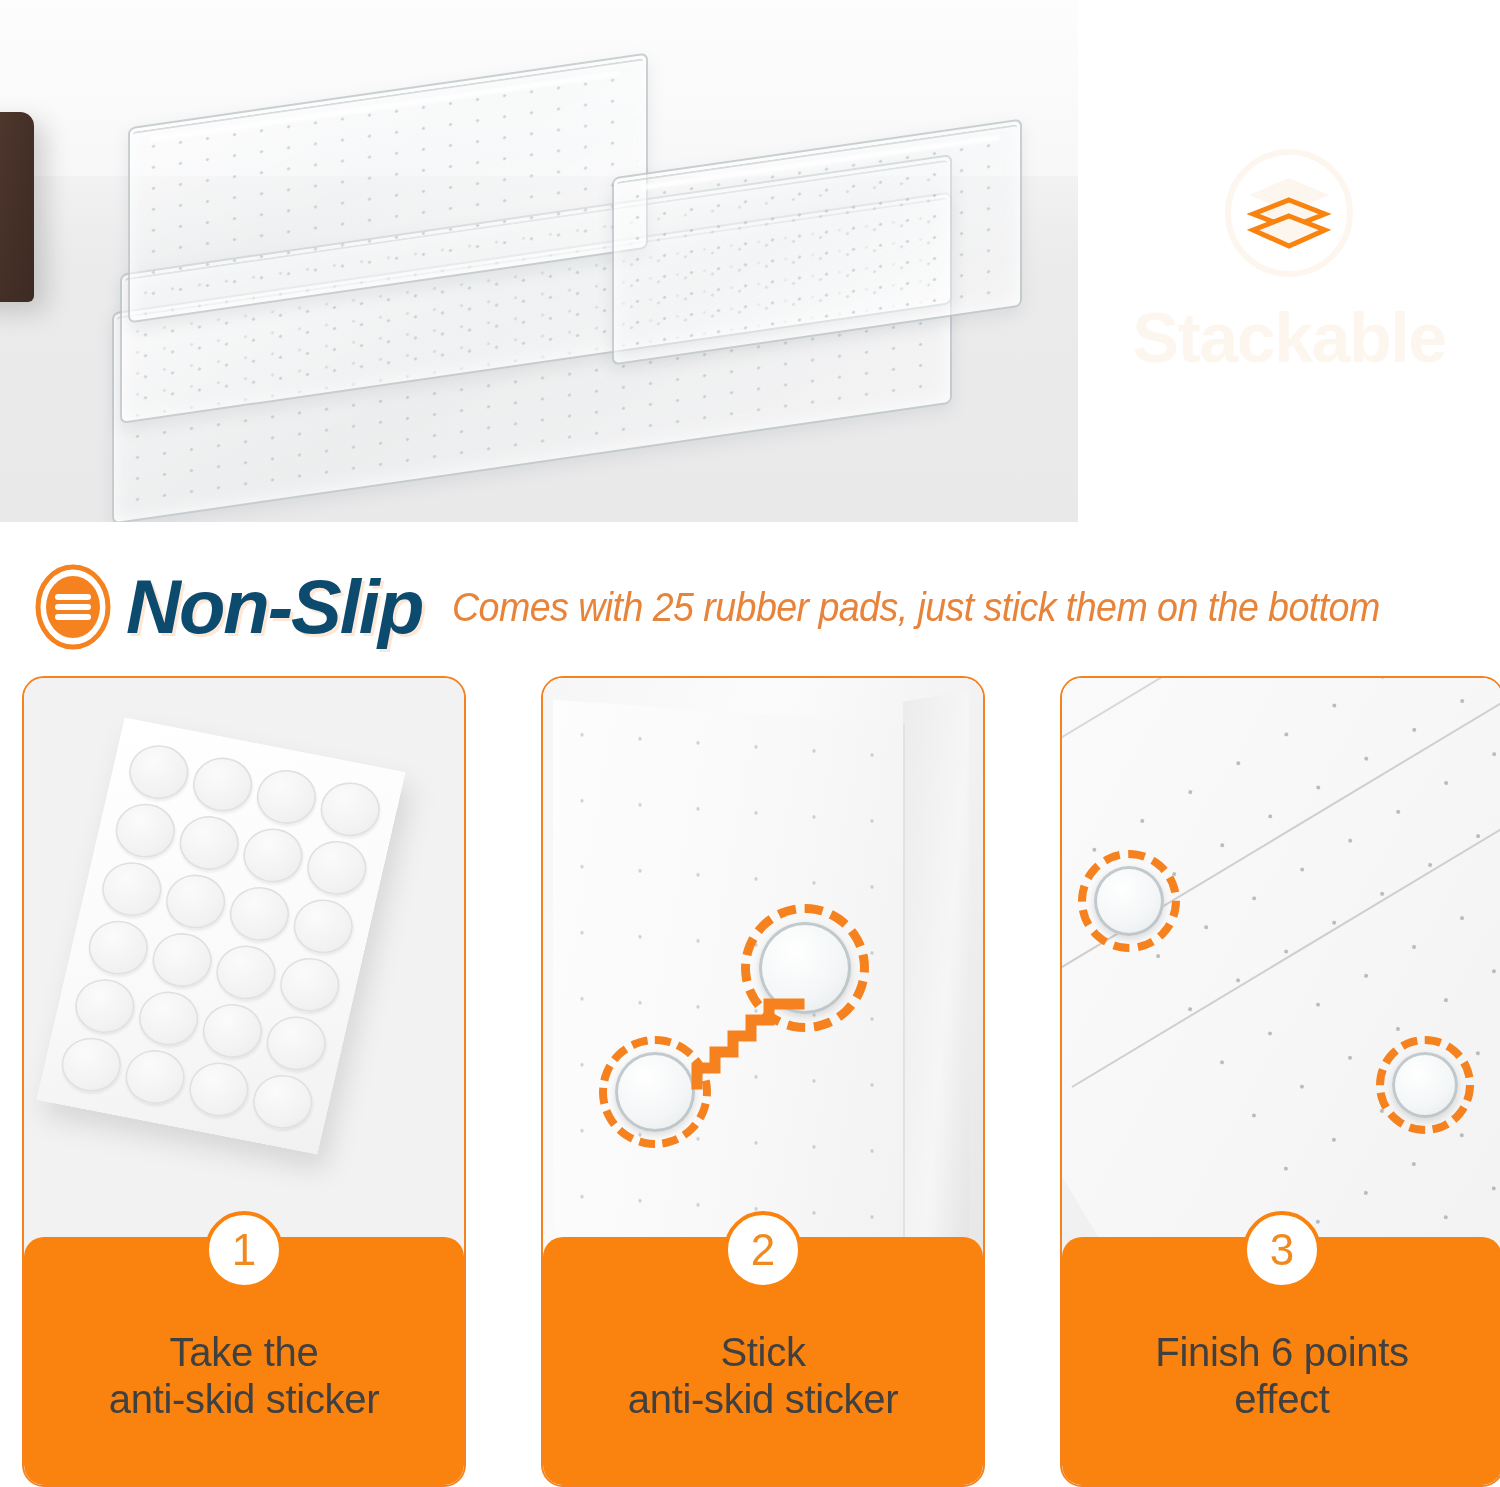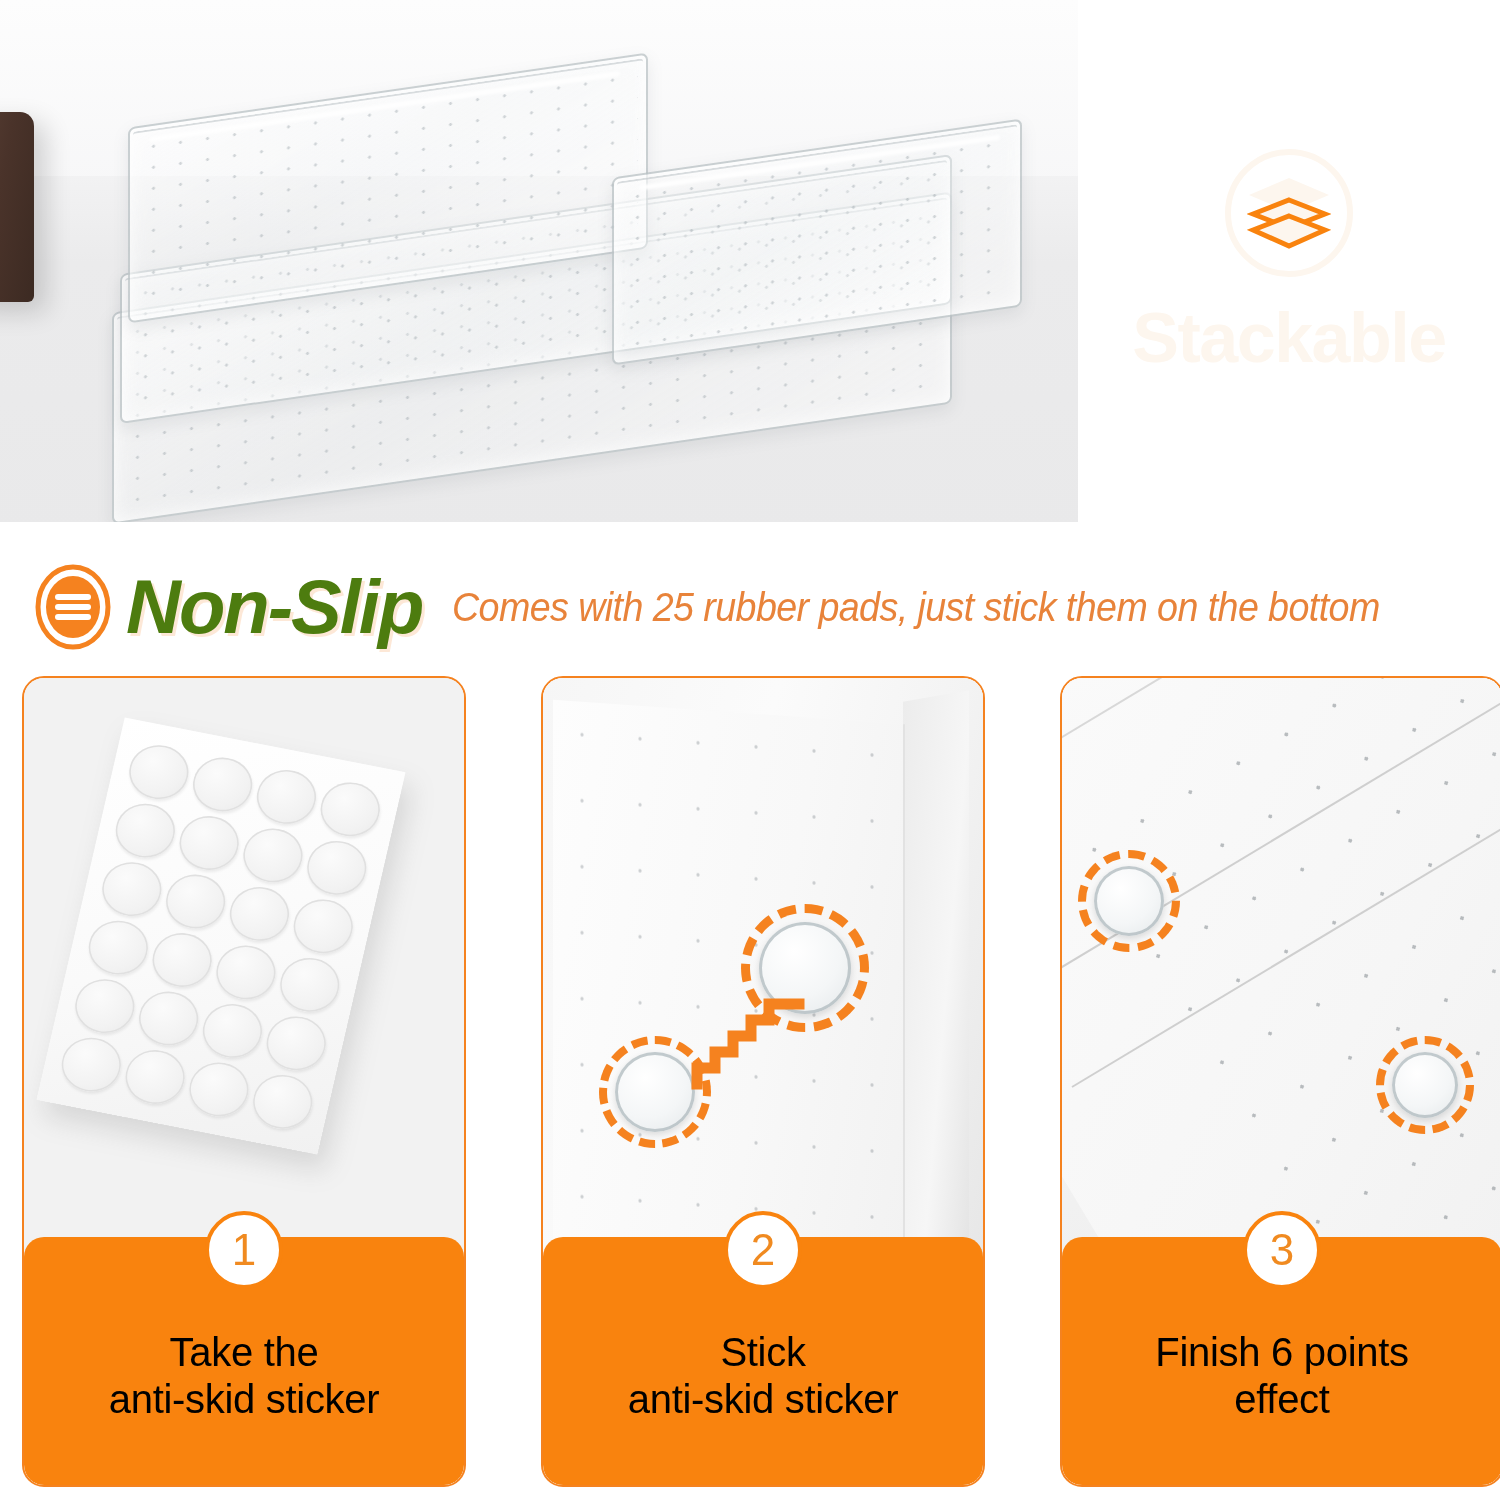--- a/index.html
+++ b/index.html
@@ -92,21 +92,21 @@
     line-height:1;
   }
 
   
   .nonslip-head {
     position:absolute; left:0; top:548px; width:1500px; height:118px;
     display:flex; align-items:center; padding-left:34px;
   }
   .ns-icon { width:78px; height:88px; flex:none; margin-right:14px; }
   .ns-title {
-    font-size:76px; font-weight:bold; font-style:italic; color:#4d7c0f;
+    font-size:76px; font-weight:bold; font-style:italic; color:#0c4a6e;
     letter-spacing:-2px; line-height:1; margin-right:30px;
     text-shadow:3px 3px 0 rgba(245,130,31,.18);
     white-space:nowrap;
   }
   .ns-sub {
     font-size:40px; font-style:italic; color:#E8833A;
     letter-spacing:-.6px; line-height:1; white-space:nowrap;
     transform:scaleX(.94); transform-origin:left center;
   }
 
@@ -123,21 +123,21 @@
 
   .panel-photo { position:absolute; left:0; top:0; width:100%; height:580px; overflow:hidden; background:#f2f2f2; }
 
   .caption {
     position:absolute; left:0; bottom:0; width:100%; height:248px;
     background:#F9830E; border-radius:20px 20px 20px 20px;
     display:flex; align-items:center; justify-content:center;
     padding:40px 18px 10px;
   }
   .caption-text {
-    color:#000000; font-size:40px; line-height:1.18; text-align:center;
+    color:#404040; font-size:40px; line-height:1.18; text-align:center;
     white-space:pre-line; letter-spacing:-.3px;
   }
   .step-badge {
     position:absolute; left:50%; transform:translateX(-50%);
     bottom:196px; width:78px; height:78px; border-radius:50%;
     background:#fff; border:4px solid #F9830E;
     display:flex; align-items:center; justify-content:center;
     color:#F08A20; font-size:44px; line-height:1; z-index:4;
   }
 

